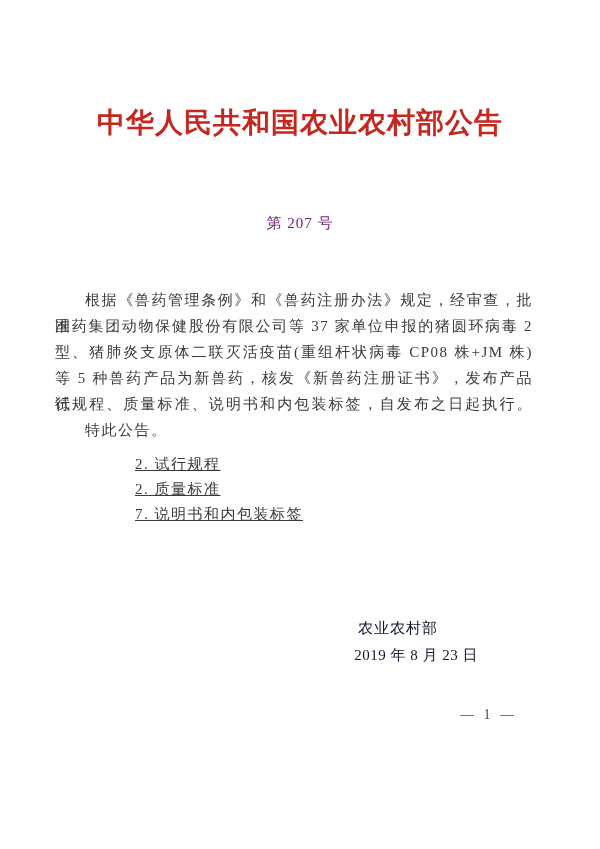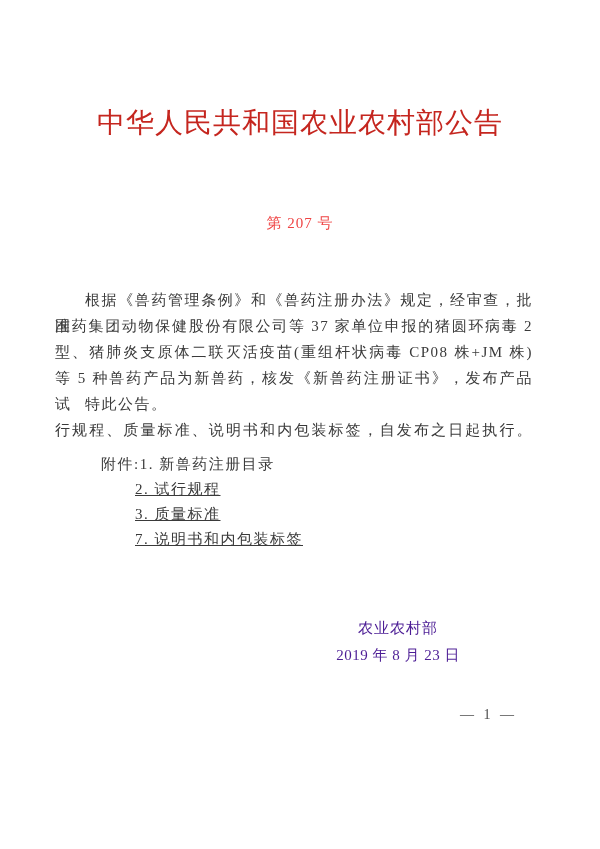--- a/index.html
+++ b/index.html
@@ -17,34 +17,34 @@
     color: #3a3a3a;
     overflow: hidden;
   }
   .doc-title {
     position: absolute;
     top: 104px;
     left: 0;
     width: 100%;
     text-align: center;
     font-size: 28px;
-    font-weight: 400;
+    font-weight: 700;
     letter-spacing: 1px;
     color: #c5261f;
     white-space: nowrap;
   }
   .doc-number {
     position: absolute;
     top: 214px;
     left: 0;
     width: 100%;
     text-align: center;
     font-size: 15px;
     letter-spacing: 1px;
-    color: #ef4444;
+    color: #701a75;
   }
   .body-text {
     position: absolute;
     top: 287px;
     left: 55px;
     width: 478px;
     font-size: 15px;
     line-height: 26px;
     letter-spacing: 1.5px;
     color: #3a3a3a;
@@ -83,25 +83,26 @@
   }
   .signature {
     position: absolute;
     top: 615px;
     left: 318px;
     width: 160px;
     text-align: center;
     font-size: 15px;
     line-height: 27px;
     letter-spacing: 1px;
-    color: #4c1d95;
+    color: #0f172a;
   }
   .signature .date {
     white-space: nowrap;
     letter-spacing: 0.5px;
+    text-align: right;
   }
   .page-number {
     position: absolute;
     top: 707px;
     right: 83px;
     font-size: 14px;
     letter-spacing: 3px;
     color: #4a4a4a;
     white-space: nowrap;
   }
@@ -113,30 +114,27 @@
 
   <div class="doc-title">中华人民共和国农业农村部公告</div>
 
   <div class="doc-number">第 207 号</div>
 
   <div class="body-text">
     <div class="body-line fill indent">根据《兽药管理条例》和《兽药注册办法》规定，经审查，批准</div>
     <div class="body-line fill">国药集团动物保健股份有限公司等 37 家单位申报的猪圆环病毒 2</div>
     <div class="body-line fill">型、猪肺炎支原体二联灭活疫苗(重组杆状病毒 CP08 株+JM 株)</div>
     <div class="body-line fill">等 5 种兽药产品为新兽药，核发《新兽药注册证书》，发布产品试</div>
+    <div class="body-line fill">行规程、质量标准、说明书和内包装标签，自发布之日起执行。</div>
     <div class="body-line indent">特此公告。</div>
-    <div class="body-line fill">行规程、质量标准、说明书和内包装标签，自发布之日起执行。</div>
   </div>
 
   <div class="attachments">
-    <div class="attachment-first">
-      <span>附件:</span><span>1. 新兽药注册目录</span>
-    </div>
     <div class="attachment-item">2. 试行规程</div>
-    <div class="attachment-item">3. 质量标准</div>
+    <div class="attachment-item">2. 质量标准</div>
     <div class="attachment-item">7. 说明书和内包装标签</div>
   </div>
 
   <div class="signature">
     <div class="issuer">农业农村部</div>
     <div class="date">2019 年 8 月 23 日</div>
   </div>
 
   <div class="page-number">— 1 —</div>
 

